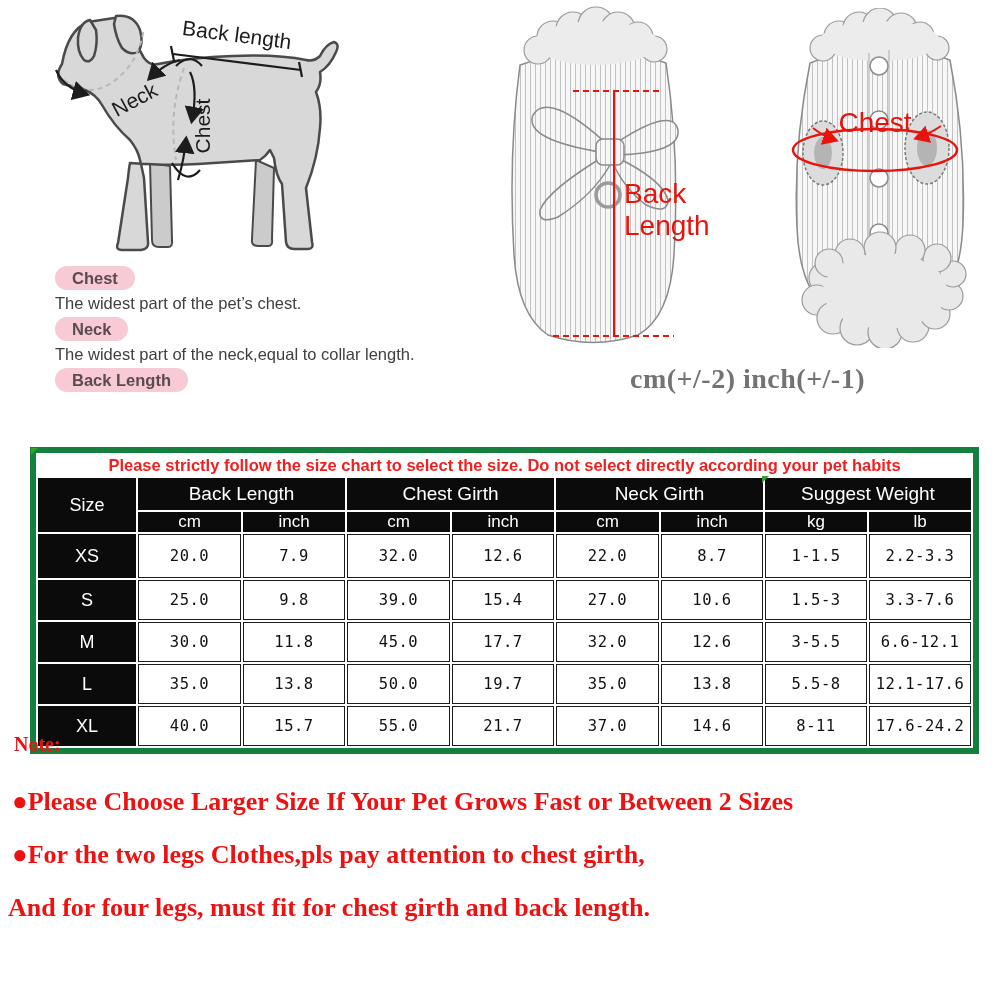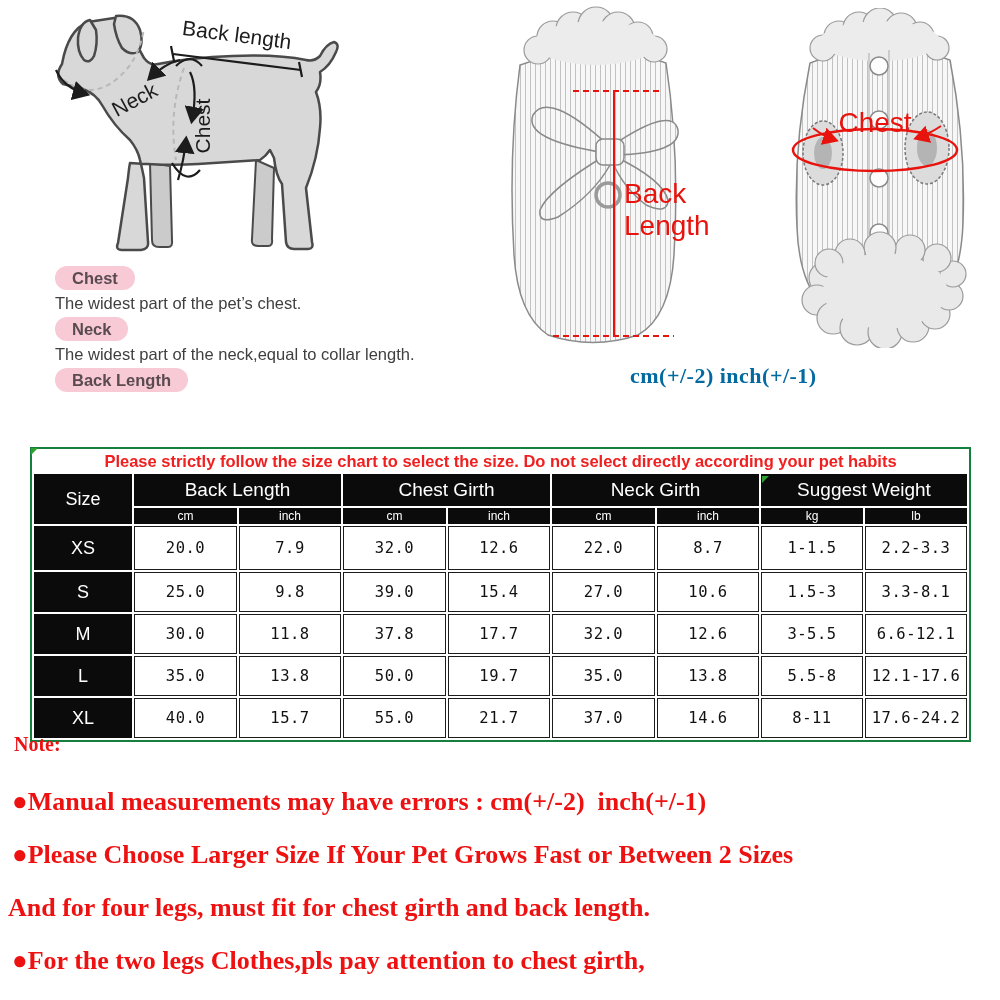--- a/index.html
+++ b/index.html
@@ -11,38 +11,38 @@
 
   
   .pill{
     display:inline-block;background:#f8cad5;color:#5a4b50;font-weight:bold;
     font-size:16.5px;padding:3px 17px;border-radius:14px;line-height:1.1;
   }
   .def-text{color:#404040;font-size:16.5px;}
 
   
   .tolerance{
-    font-family:"Liberation Serif",serif;font-weight:bold;font-size:22px;
-    color:#0369a1;letter-spacing:0.5px;
+    font-family:"Liberation Serif",serif;font-weight:bold;font-size:28px;
+    color:#737373;letter-spacing:0.5px;
   }
   .notes{font-family:"Liberation Serif",serif;font-weight:bold;color:#ee1111;}
   .notes .note-title{font-size:20px;margin:0 0 31px 14px;}
   .note-line{font-size:26px;margin:0 0 23px 12px;white-space:pre;}
   .note-line.cont{margin-left:8px;}
 
   
   #size-table{
     position:absolute;left:30px;top:447px;border-spacing:2px;
-    table-layout:fixed;background:#ffffff;border:2px solid #15803d;
+    table-layout:fixed;background:#ffffff;border:6px solid #15803d;
   }
   #size-table td{box-sizing:border-box;padding:0;text-align:center;vertical-align:middle;overflow:hidden;}
   td.banner{height:21px;color:#f02020;font-size:16.5px;font-weight:bold;background:#fff;}
   td.blk{background:#0b0b0b;color:#ffffff;}
   td.grp{height:32px;font-size:19px;}
-  td.unit{height:16px;font-size:12px;}
+  td.unit{height:16px;font-size:17px;}
   td.szl{font-size:18px;}
   td.data{
     height:40px;background:#ffffff;border:1px solid #1c1c1c;color:#111;
     font-family:"DejaVu Sans Mono",monospace;font-size:15.5px;letter-spacing:0.5px;
   }
   .green-corner{
     position:absolute;width:0;height:0;
     border-top:7px solid #2fa12f;border-right:7px solid transparent;
   }
 
@@ -271,27 +271,27 @@
   </tr>
   <tr>
     <td class="blk szl" style="height:30px">S</td>
     <td class="data">25.0</td>
     <td class="data">9.8</td>
     <td class="data">39.0</td>
     <td class="data">15.4</td>
     <td class="data">27.0</td>
     <td class="data">10.6</td>
     <td class="data">1.5-3</td>
-    <td class="data">3.3-8.1</td>
+    <td class="data">3.3-7.6</td>
   </tr>
   <tr>
     <td class="blk szl" style="height:30px">M</td>
     <td class="data">30.0</td>
     <td class="data">11.8</td>
-    <td class="data">37.8</td>
+    <td class="data">45.0</td>
     <td class="data">17.7</td>
     <td class="data">32.0</td>
     <td class="data">12.6</td>
     <td class="data">3-5.5</td>
     <td class="data">6.6-12.1</td>
   </tr>
   <tr>
     <td class="blk szl" style="height:30px">L</td>
     <td class="data">35.0</td>
     <td class="data">13.8</td>
@@ -313,17 +313,16 @@
     <td class="data">8-11</td>
     <td class="data">17.6-24.2</td>
   </tr>
 </tbody>
   </table>
 <div class="green-corner" style="left:31px;top:448px;"></div>
 <div class="green-corner" style="left:762px;top:476px;"></div>
 
 <div class="abs notes" style="left:0px;top:733px;width:990px;">
   <div class="note-title">Note:</div>
-  <div class="note-line">●Manual measurements may have errors : cm(+/-2)  inch(+/-1)</div>
   <div class="note-line">●Please Choose Larger Size If Your Pet Grows Fast or Between 2 Sizes</div>
+  <div class="note-line">●For the two legs Clothes,pls pay attention to chest girth,</div>
   <div class="note-line cont">And for four legs, must fit for chest girth and back length.</div>
-  <div class="note-line">●For the two legs Clothes,pls pay attention to chest girth,</div>
 </div>
 
 </body></html>

